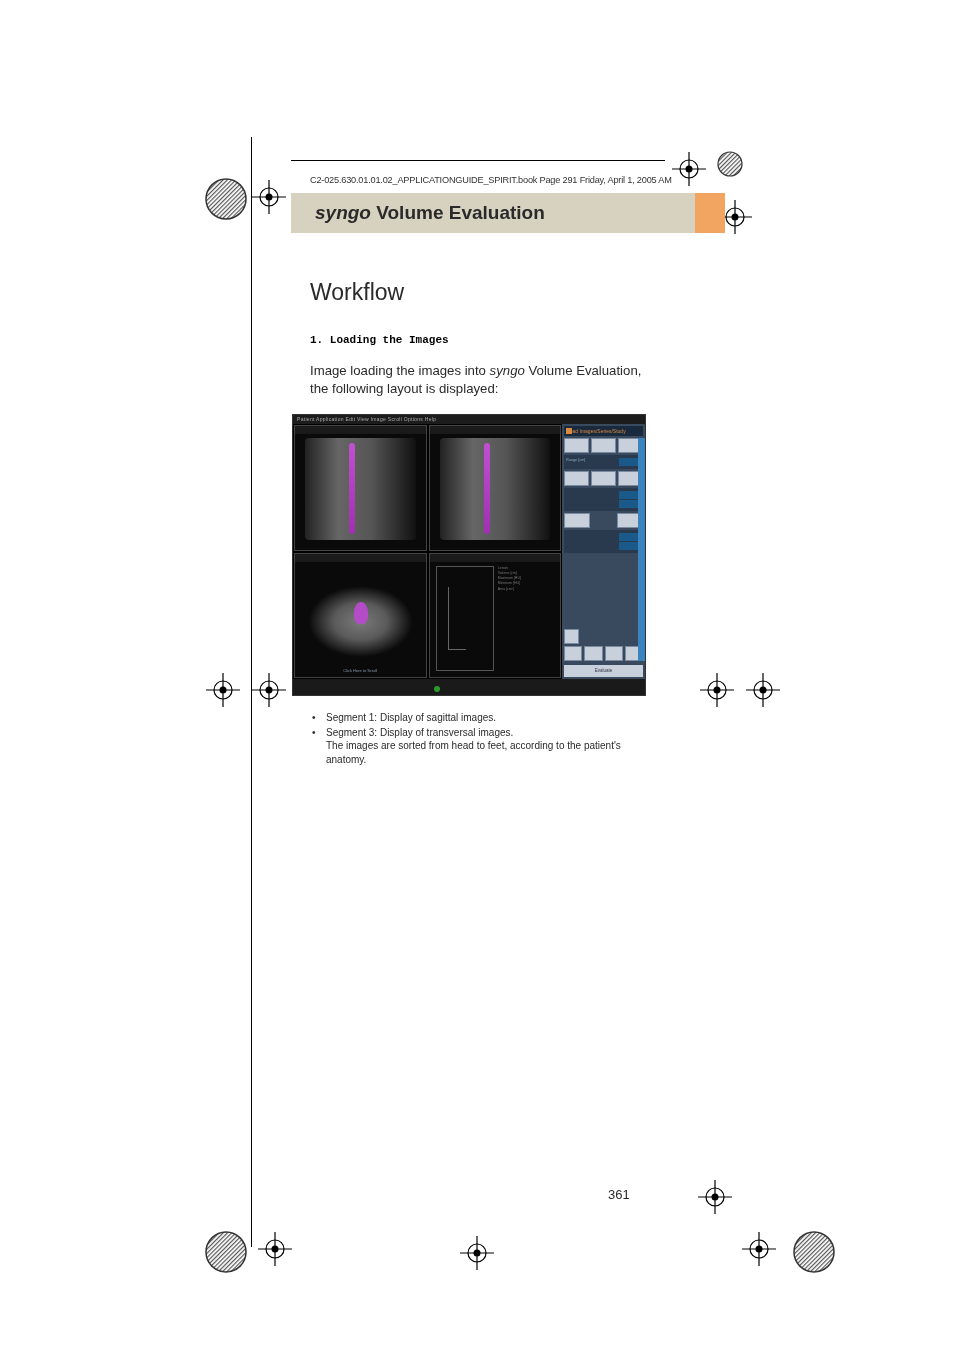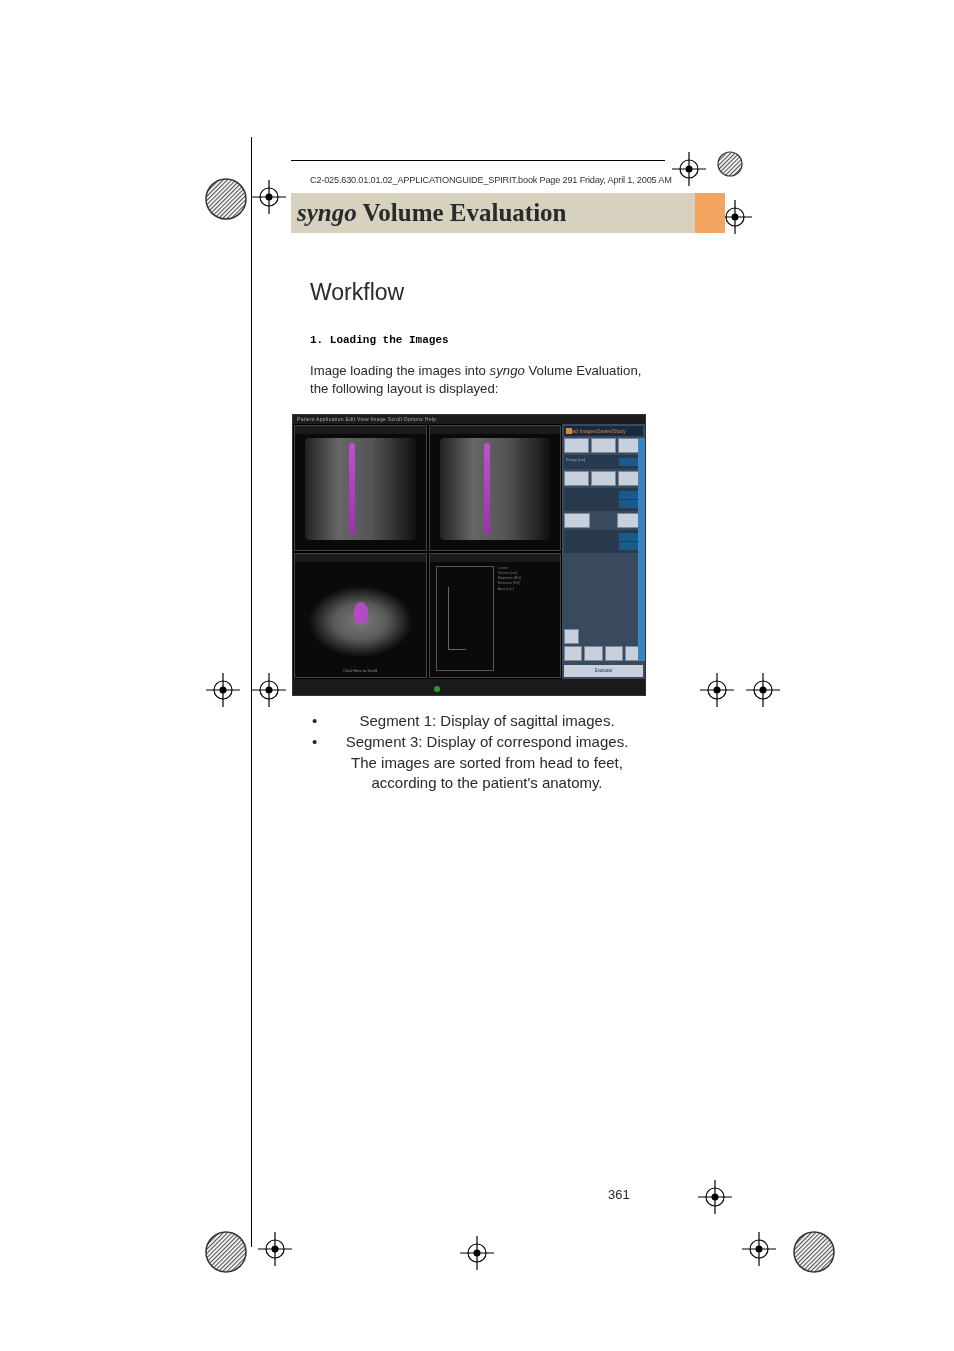--- a/index.html
+++ b/index.html
@@ -49,24 +49,24 @@
     }
     .title-band .tab {
       position: absolute;
       right: -30px;
       top: 0;
       width: 30px;
       height: 40px;
       background: #f2a561;
     }
     .title-text {
-      font-family: Liberation Serif, serif;
-      font-size: 25px;
+      font-family: Liberation Sans, sans-serif;
+      font-size: 19px;
       font-weight: 600;
-      padding-left: 6px;
+      padding-left: 24px;
       color: #2a2a2a;
     }
     .title-text .italic { font-style: italic; }
 
     .section-heading {
       position: absolute;
       left: 310px;
       top: 279px;
       font-family: 'Segoe UI', Arial, sans-serif;
       font-size: 23px;
@@ -272,24 +272,23 @@
       background: #2a9a2a;
       border-radius: 50%;
     }
 
     .bullet-list {
       position: absolute;
       left: 310px;
       top: 711px;
       width: 338px;
       font-family: 'Segoe UI', Arial, sans-serif;
-      font-size: 15px;
+      font-size: 10px;
       line-height: 1.36;
       color: #2a2a2a;
-      text-align: center;
     }
     .bullet-list .item {
       position: relative;
       padding-left: 16px;
       margin-bottom: 1px;
     }
     .bullet-list .item::before {
       content: "•";
       position: absolute;
       left: 2px;
@@ -552,18 +551,18 @@
     </div>
   </div>
   <div class="scr-status"></div>
 </div>
 
 <div class="bullet-list">
   <div class="item">
     <span>Segment 1: Display of sagittal images.</span><br>
   </div>
   <div class="item">
-    <span>Segment 3: Display of correspond images.</span><br>
+    <span>Segment 3: Display of transversal images.</span><br>
     <span>The images are sorted from head to feet, according to the patient's anatomy.</span>
   </div>
 </div>
 
 <div class="page-num">361</div>
 
 </body></html>

